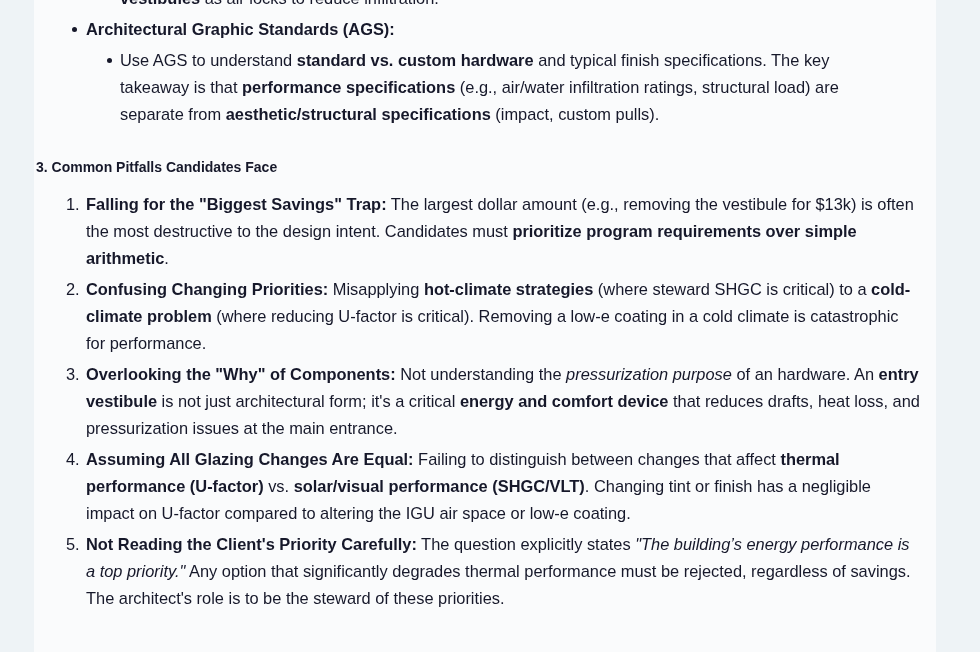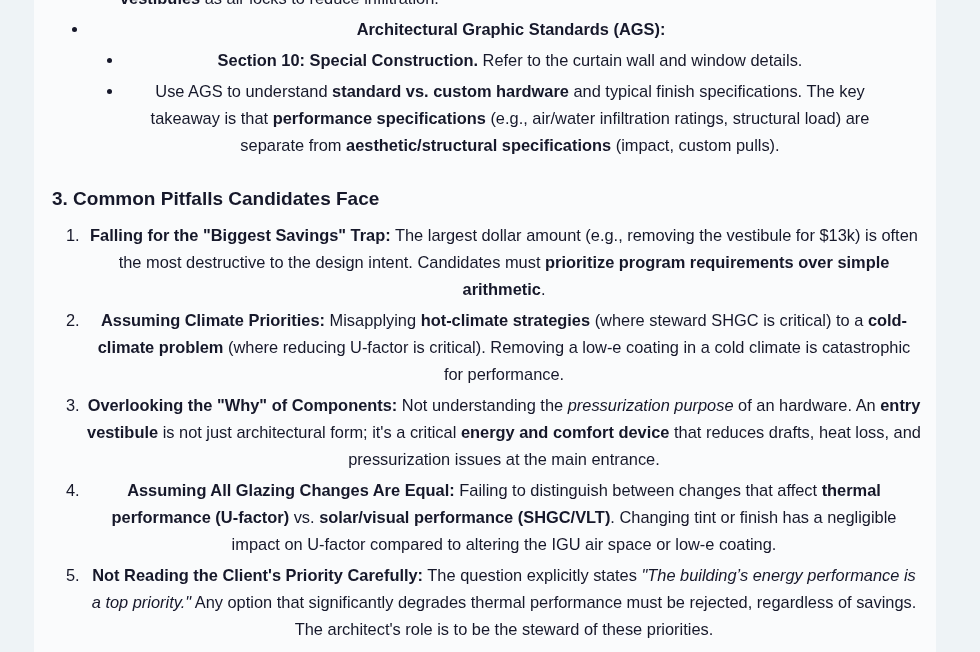--- a/index.html
+++ b/index.html
@@ -23,21 +23,21 @@
     .content {
       position: absolute;
       left: 0;
       top: -15px;
       width: 902px;
       font-size: 16.4px;
       line-height: 27px;
     }
     b { font-weight: bold; }
     i { font-style: italic; }
-    ul, ol { margin: 0; padding: 0; text-align: center; }
+    ul, ol { margin: 0; padding: 0; }
     li { margin: 0; }
     .cont-line {
       margin-left: 86px;
       width: 800px;
       height: 27px;
     }
     .lvl1 {
       list-style: none;
       margin-left: 52px;
       margin-top: 4px;
@@ -55,23 +55,23 @@
     }
     .lvl1 > li > .bullet-dot { left: -14px; top: 11px; }
     .lvl2 {
       list-style: none;
       margin-left: 34px;
       margin-top: 4px;
     }
     .lvl2 > li { position: relative; margin-bottom: 4px; width: 780px; }
     .lvl2 > li > .bullet-dot { left: -13px; top: 11px; }
     .section-heading {
-      margin: 26px 0 0 18px;
+      margin: 26px 0 0 2px;
       font-weight: bold;
-      font-size: 19px;
+      font-size: 14px;
       line-height: 27px;
       height: 27px;
     }
     .pitfalls {
       list-style: none;
       margin: 10px 0 0 52px;
       width: 836px;
     }
     .pitfalls > li {
       position: relative;
@@ -93,40 +93,36 @@
       <b>vestibules</b><span> as air locks to reduce infiltration.</span>
     </div>
 
     <ul class="lvl1">
       <li>
         <span class="bullet-dot"></span>
         <b>Architectural Graphic Standards (AGS):</b>
         <ul class="lvl2">
           <li>
             <span class="bullet-dot"></span>
-            <b>Section 10: Special Construction.</b><span> Refer to the curtain wall and window details.</span>
-          </li>
-          <li>
-            <span class="bullet-dot"></span>
             <span>Use AGS to understand </span><b>standard vs. custom hardware</b><span> and typical finish specifications. The key takeaway is that </span><b>performance specifications</b><span> (e.g., air/water infiltration ratings, structural load) are separate from </span><b>aesthetic/structural specifications</b><span> (impact, custom pulls).</span>
           </li>
         </ul>
       </li>
     </ul>
 
     <div class="section-heading">3. Common Pitfalls Candidates Face</div>
 
     <ol class="pitfalls">
       <li>
         <span class="num">1.</span>
         <b>Falling for the "Biggest Savings" Trap:</b><span> The largest dollar amount (e.g., removing the vestibule for $13k) is often the most destructive to the design intent. Candidates must </span><b>prioritize program requirements over simple arithmetic</b><span>.</span>
       </li>
       <li>
         <span class="num">2.</span>
-        <b>Assuming Climate Priorities:</b><span> Misapplying </span><b>hot-climate strategies</b><span> (where steward SHGC is critical) to a </span><b>cold-climate problem</b><span> (where reducing U-factor is critical). Removing a low-e coating in a cold climate is catastrophic for performance.</span>
+        <b>Confusing Changing Priorities:</b><span> Misapplying </span><b>hot-climate strategies</b><span> (where steward SHGC is critical) to a </span><b>cold-climate problem</b><span> (where reducing U-factor is critical). Removing a low-e coating in a cold climate is catastrophic for performance.</span>
       </li>
       <li>
         <span class="num">3.</span>
         <b>Overlooking the "Why" of Components:</b><span> Not understanding the </span><i>pressurization purpose</i><span> of an hardware. An </span><b>entry vestibule</b><span> is not just architectural form; it's a critical </span><b>energy and comfort device</b><span> that reduces drafts, heat loss, and pressurization issues at the main entrance.</span>
       </li>
       <li>
         <span class="num">4.</span>
         <b>Assuming All Glazing Changes Are Equal:</b><span> Failing to distinguish between changes that affect </span><b>thermal performance (U-factor)</b><span> vs. </span><b>solar/visual performance (SHGC/VLT)</b><span>. Changing tint or finish has a negligible impact on U-factor compared to altering the IGU air space or low-e coating.</span>
       </li>
       <li>

